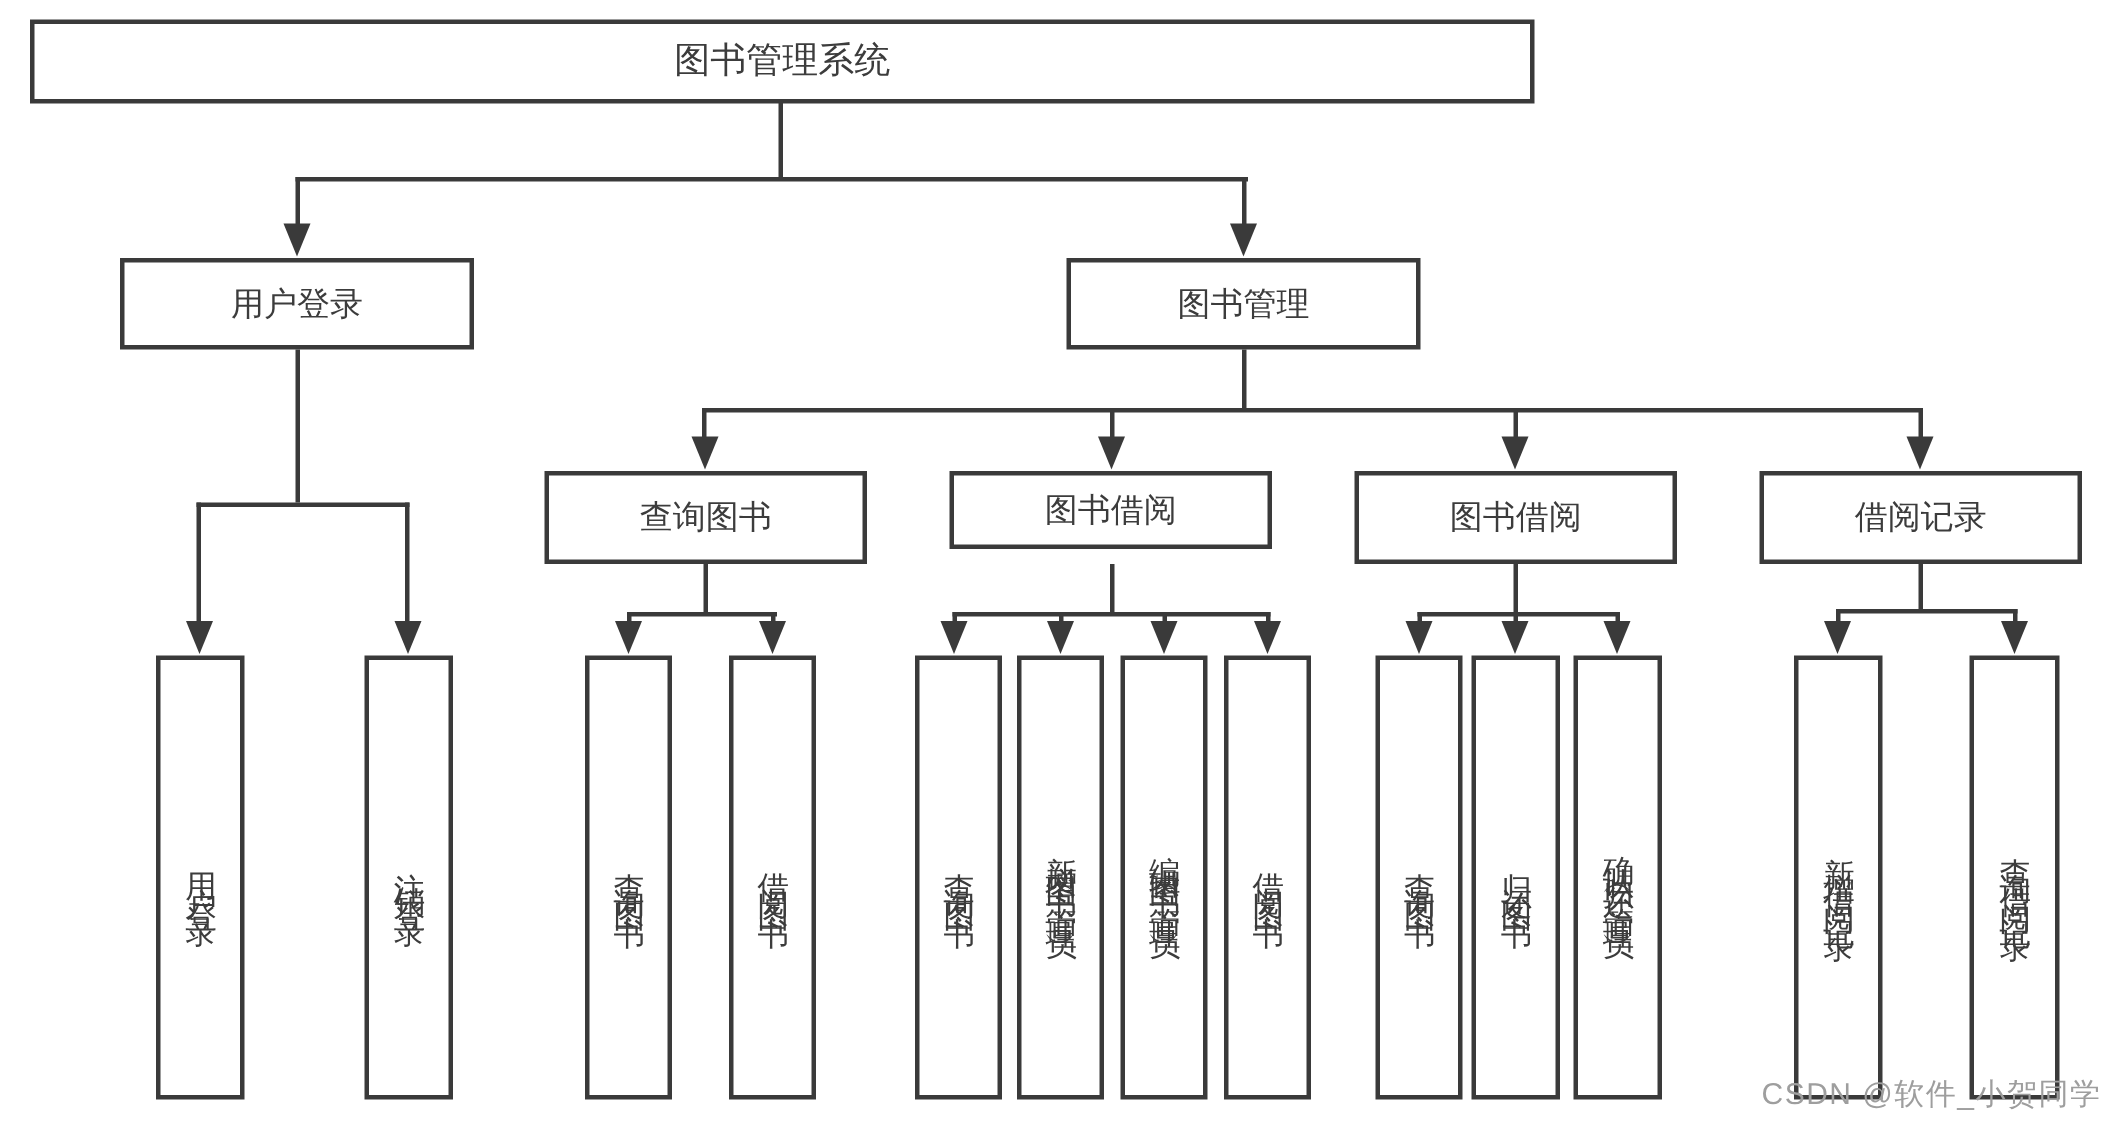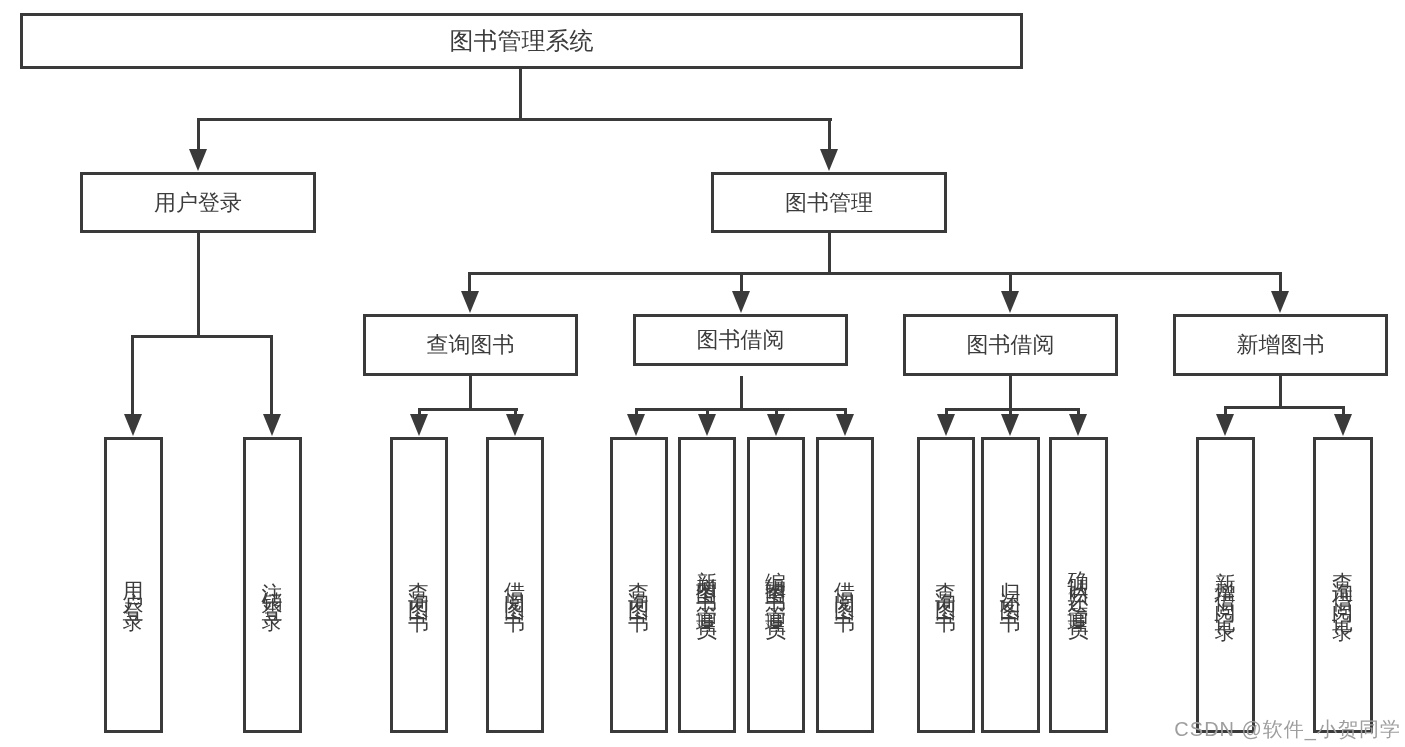--- a/index.html
+++ b/index.html
@@ -83,21 +83,21 @@
   <div class="box" style="left:363px;top:314px;width:215px;height:62px;">
     <span>查询图书</span>
   </div>
   <div class="box" style="left:633px;top:314px;width:215px;height:52px;">
     <span>图书借阅</span>
   </div>
   <div class="box" style="left:903px;top:314px;width:215px;height:62px;">
     <span>图书借阅</span>
   </div>
   <div class="box" style="left:1173px;top:314px;width:215px;height:62px;">
-    <span>新增图书</span>
+    <span>借阅记录</span>
   </div>
 
   <div class="vline" style="left:469px;top:376px;height:34px;"></div>
   <div class="hline" style="left:418px;top:408px;width:100px;"></div>
   <div class="vline" style="left:418px;top:408px;height:10px;"></div>
   <div class="head" style="left:410px;top:414px;"></div>
   <div class="vline" style="left:514px;top:408px;height:10px;"></div>
   <div class="head" style="left:506px;top:414px;"></div>
 
   <div class="vline" style="left:740px;top:376px;height:34px;"></div>

